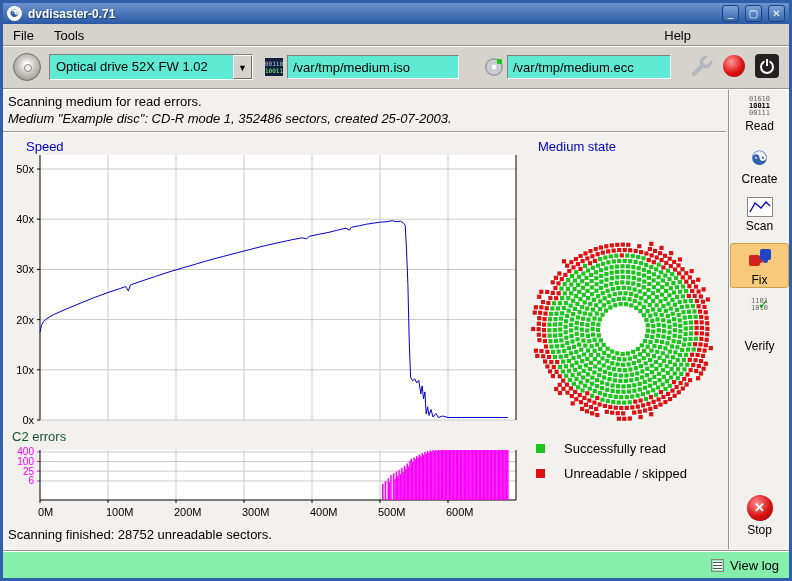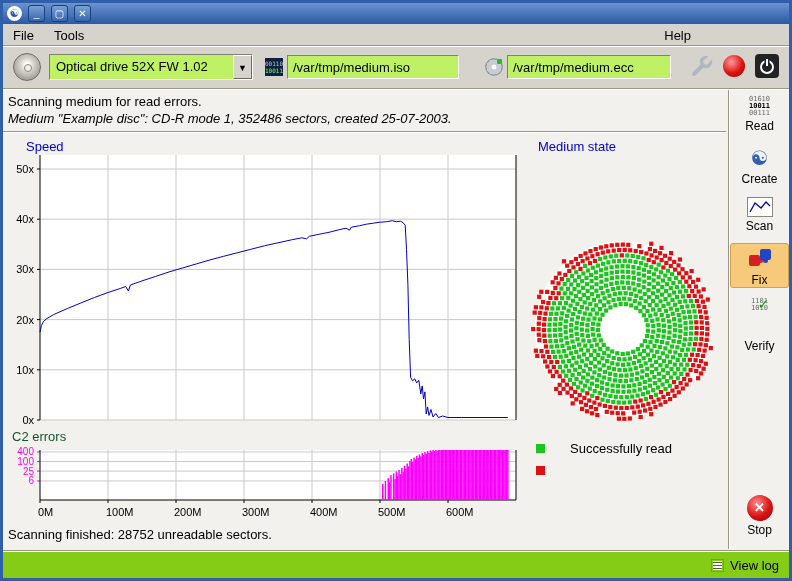--- a/index.html
+++ b/index.html
@@ -18,21 +18,21 @@
   .winbtn{width:17px;height:17px;border-radius:3px;border:1px solid #17407f;box-sizing:border-box;
           background:linear-gradient(#7ba2d8,#3866ad);color:#fff;font-size:10px;line-height:15px;
           text-align:center;}
   
   .menubar{left:3px;top:24px;width:698px;height:22px;display:flex;align-items:center;}
   .menu-item{padding:3px 10px;}
   .menu-help{margin-left:auto;}
   
   .toolbar{left:3px;top:46px;width:786px;height:42px;}
   .hsep{height:0;border-top:1px solid #9a968a;border-bottom:1px solid #ffffff;left:3px;right:3px;}
-  .sunken{border:1px solid;border-color:#827f74 #ffffff #ffffff #827f74;background:#bef264;box-sizing:border-box;}
+  .sunken{border:1px solid;border-color:#827f74 #ffffff #ffffff #827f74;background:#5eead4;box-sizing:border-box;}
   .raised{border:1px solid;border-color:#ffffff #6e6a61 #6e6a61 #ffffff;background:#d6d3cd;box-sizing:border-box;}
   .drive-btn{left:10px;top:7px;width:28px;height:28px;border-radius:50%;
              background:radial-gradient(circle at 50% 42%,#ffffff 10%,#d9d6d0 32%,#a5a29b 72%,#84817b);
              border:1px solid #6f6c66;box-sizing:border-box;}
   .drive-hole{position:absolute;left:10px;top:10px;width:6px;height:6px;border-radius:50%;
               background:#f2f1ee;border:1px solid #8a877f;}
   .combo{left:46px;top:8px;width:204px;height:26px;display:flex;}
   .combo-text{flex:1;padding:4px 0 0 6px;overflow:hidden;white-space:nowrap;}
   .combo-arrow{width:19px;text-align:center;font-size:9px;padding-top:7px;}
   .entry{height:24px;top:9px;padding:4px 0 16px 5px;overflow:hidden;white-space:nowrap;box-sizing:border-box;}
@@ -43,21 +43,21 @@
   .ecc-icon{border-radius:50%;background:radial-gradient(circle,#ffffff 16%,#c9cdd2 22%,#c9cdd2 58%,#959ba1 60%,#aab0b6 100%);}
   .ecc-dot{position:absolute;right:1px;top:1px;width:5px;height:5px;background:#1ec41e;border-radius:1px;}
   .red-icon{width:22px;height:22px;border-radius:50%;
             background:radial-gradient(circle at 38% 32%,#ff9a9a,#e01212 55%,#8f0404);}
   .power-icon{width:24px;height:24px;border-radius:4px;background:#222;}
   
   .content{left:3px;top:90px;width:786px;height:460px;background:#f2f1ee;}
   .chart-label{font-size:13px;}
   .blue-label{color:#0000cc;}
   .magenta-label{color:#14532d;}
-  .legend-item{display:flex;align-items:center;gap:25px;}
+  .legend-item{display:flex;align-items:center;gap:19px;}
   .swatch{width:9px;height:9px;display:inline-block;}
   .vsep{width:0;border-left:1px solid #9a968a;border-right:1px solid #ffffff;}
   
   .side-btn{left:730px;width:59px;text-align:center;font-size:12px;padding-top:3px;box-sizing:border-box;}
   .side-btn.active{background:#f6c97b;border:1px solid #cfa14e;border-radius:3px;}
   .digit-icon{font-family:"DejaVu Sans Mono",monospace;font-size:7px;line-height:7px;color:#6a6a6a;}
   .digit-icon .strong{color:#000;font-weight:bold;}
   .side-label{margin-top:2px;}
   .scan-icon{width:26px;height:20px;background:#fff;border:1px solid #8a877f;margin:0 auto;box-sizing:border-box;}
   .create-icon{font-size:20px;line-height:24px;color:#3060b0;}
@@ -65,31 +65,32 @@
   .fix-red{position:absolute;left:2px;top:8px;width:11px;height:11px;background:#d42020;border-radius:2px;}
   .fix-red:after{content:"";position:absolute;right:-3px;top:3px;width:5px;height:5px;background:#d42020;border-radius:50%;}
   .fix-blue{position:absolute;left:13px;top:2px;width:11px;height:11px;background:#2046c8;border-radius:2px;}
   .fix-blue:after{content:"";position:absolute;left:3px;bottom:-3px;width:5px;height:5px;background:#2046c8;border-radius:50%;}
   .verify-icon{position:relative;width:30px;margin:0 auto;}
   .verify-check{position:absolute;left:14px;top:2px;color:#0a9c0a;font-size:16px;font-weight:bold;}
   .stop-icon{width:26px;height:26px;border-radius:50%;margin:0 auto;
              background:radial-gradient(circle at 38% 32%,#ff8d8d,#d81212 55%,#8f0404);
              color:#fff;font-weight:bold;font-size:13px;line-height:26px;text-align:center;}
   
-  .bottombar{left:3px;right:3px;bottom:3px;height:26px;background:#84cc16;display:flex;
+  .bottombar{left:3px;right:3px;bottom:3px;height:26px;background:#86efac;display:flex;
              align-items:center;justify-content:flex-end;padding-right:10px;box-sizing:border-box;gap:6px;}
   .loglist-icon{width:13px;height:13px;background:#fff;border:1px solid #8a877f;box-sizing:border-box;
                 background-image:repeating-linear-gradient(#fff 0 2px,#555 2px 3px);background-clip:content-box;padding:1px;}
   .italic{font-style:italic;}
 </style>
 </head>
 <body>
 
 <div class="abs titlebar">
   <div class="app-icon">☯</div>
+  <div class="title-text">dvdisaster-0.71</div>
   <div class="winbtn">_</div>
   <div class="winbtn">▢</div>
   <div class="winbtn">✕</div>
 </div>
 
 <div class="abs menubar">
   <div class="menu-item">File</div>
   <div class="menu-item">Tools</div>
   <div class="menu-item menu-help">Help</div>
 </div>
@@ -1073,20 +1074,21 @@
     <rect x="170.9" y="141.4" width="4.2" height="4.2" fill="#dd1111"></rect>
     <rect x="168.0" y="146.1" width="4.2" height="4.2" fill="#dd1111"></rect>
   </svg>
 
 <div class="abs legend-item" style="left:536px;top:441px">
   <span class="swatch" style="background: rgb(30, 196, 30);"></span>
   <span>Successfully read</span>
 </div>
 <div class="abs legend-item" style="left:536px;top:466px">
   <span class="swatch" style="background: rgb(221, 17, 17);"></span>
+  <span>Unreadable / skipped</span>
 </div>
 
 <div class="abs" style="left:8px;top:527px">Scanning finished: 28752 unreadable sectors.</div>
 
 <div class="abs vsep" style="left:728px;top:90px;height:459px"></div>
 
 <div class="abs side-btn" style="top:93px">
   <div class="digit-icon">
     <div>01610</div>
     <div class="strong">10011</div>

